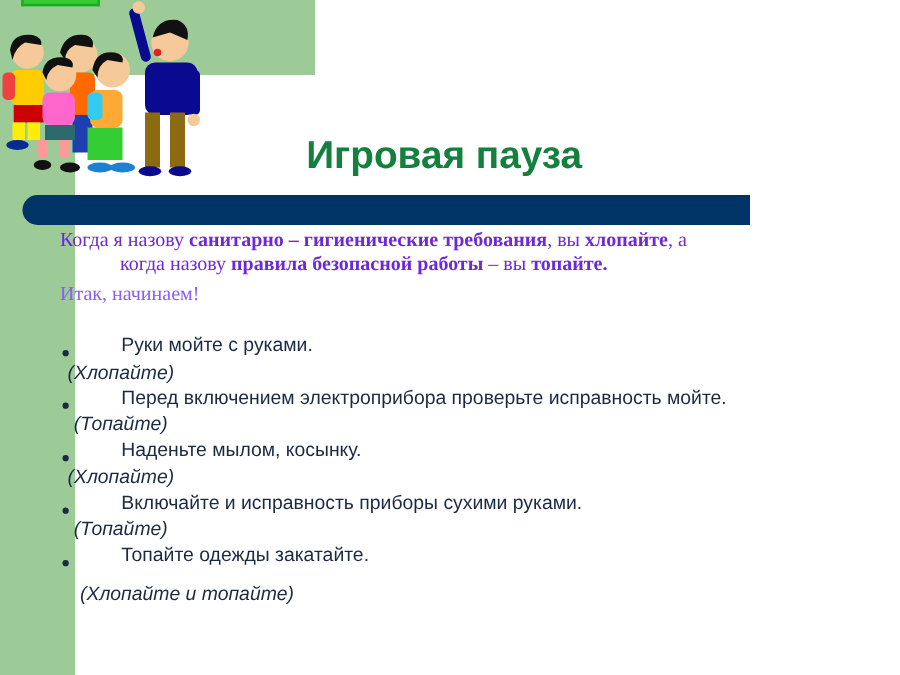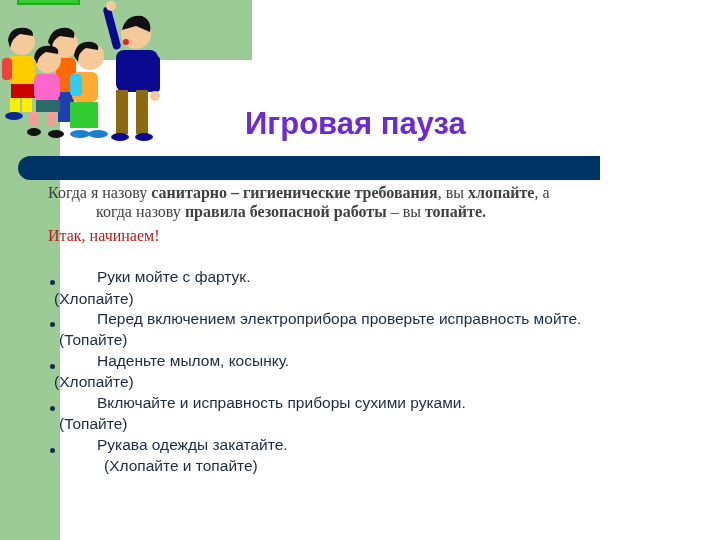--- a/index.html
+++ b/index.html
@@ -1,31 +1,31 @@
 <!DOCTYPE html>
 <html><head>
 <meta charset="utf-8">
 <style>
   html, body { margin:0; padding:0; }
   body { width:720px; height:540px; position:relative; overflow:hidden; background:#ffffff; }
   .green-side { position:absolute; left:0; top:0; width:60px; height:540px; background:#9ccb98; }
   .green-top { position:absolute; left:0; top:0; width:252px; height:60px; background:#9ccb98; }
   .nav-btn { position:absolute; left:17px; top:0; width:63px; height:5px; background:#33cc33; border:2px solid #22aa22; border-top:none; box-sizing:border-box; }
   .kids { position:absolute; left:0; top:0; width:170px; height:145px; }
-  .title { position:absolute; left:245px; top:106px; font-family:"Liberation Sans", sans-serif; font-weight:bold; font-size:31px; color:#6d28d9; white-space:nowrap; }
+  .title { position:absolute; left:245px; top:106px; font-family:"Liberation Sans", sans-serif; font-weight:bold; font-size:31px; color:#15803d; white-space:nowrap; }
   .bar { position:absolute; left:18px; top:156px; width:582px; height:24px; background:#003466; border-radius:12px 0 0 12px; }
-  .intro { position:absolute; left:48px; top:183px; width:640px; font-family:"Liberation Serif", serif; font-size:16px; color:#404040; line-height:19px; }
+  .intro { position:absolute; left:48px; top:183px; width:640px; font-family:"Liberation Serif", serif; font-size:16px; color:#6d28d9; line-height:19px; }
   .intro .cont { padding-left:48px; display:block; }
   .intro b { font-weight:bold; }
-  .start { position:absolute; left:48px; top:227px; font-family:"Liberation Serif", serif; font-size:16px; color:#b91c1c; }
+  .start { position:absolute; left:48px; top:227px; font-family:"Liberation Serif", serif; font-size:16px; color:#8b5cf6; }
   .list { position:absolute; left:0; top:268px; width:720px; font-family:"Liberation Sans", sans-serif; font-size:15.5px; color:#1b2a44; }
   .row { position:absolute; left:0; white-space:nowrap; }
   .bullet { position:absolute; left:50px; width:5px; height:5px; border-radius:50%; background:#1b2a44; }
   .item-text { position:absolute; left:97px; }
-  .action { position:absolute; }
+  .action { position:absolute;font-style:italic; }
 </style>
 </head>
 <body>
 
 <div class="green-side"></div>
 <div class="green-top"></div>
 <div class="nav-btn"></div>
 
 <svg class="kids" viewBox="0 0 170 145">
 
@@ -80,21 +80,21 @@
 <div class="intro">
   <span>Когда я назову </span><b>санитарно – гигиенические требования</b><span>, вы </span><b>хлопайте</b><span>, а</span>
   <span class="cont"><span>когда назову </span><b>правила безопасной работы</b><span> – вы </span><b>топайте.</b></span>
 </div>
 
 <div class="start">Итак, начинаем!</div>
 
 <div class="list">
   <div class="row" style="top:0px;">
     <span class="bullet" style="top:12px;"></span>
-    <span class="item-text">Руки мойте с фартук.</span>
+    <span class="item-text">Руки мойте с руками.</span>
   </div>
   <div class="row action" style="top:22px; left:54px;">(Хлопайте)</div>
 
   <div class="row" style="top:42px;">
     <span class="bullet" style="top:12px;"></span>
     <span class="item-text">Перед включением электроприбора проверьте исправность мойте.</span>
   </div>
   <div class="row action" style="top:63px; left:59px;">(Топайте)</div>
 
   <div class="row" style="top:84px;">
@@ -104,16 +104,16 @@
   <div class="row action" style="top:105px; left:54px;">(Хлопайте)</div>
 
   <div class="row" style="top:126px;">
     <span class="bullet" style="top:12px;"></span>
     <span class="item-text">Включайте и исправность приборы сухими руками.</span>
   </div>
   <div class="row action" style="top:147px; left:59px;">(Топайте)</div>
 
   <div class="row" style="top:168px;">
     <span class="bullet" style="top:12px;"></span>
-    <span class="item-text">Рукава одежды закатайте.</span>
+    <span class="item-text">Топайте одежды закатайте.</span>
   </div>
-  <div class="row action" style="top:189px; left:64px;margin-left:40px;">(Хлопайте и топайте)</div>
+  <div class="row action" style="top:199px; left:64px;">(Хлопайте и топайте)</div>
 </div>
 
 </body></html>

